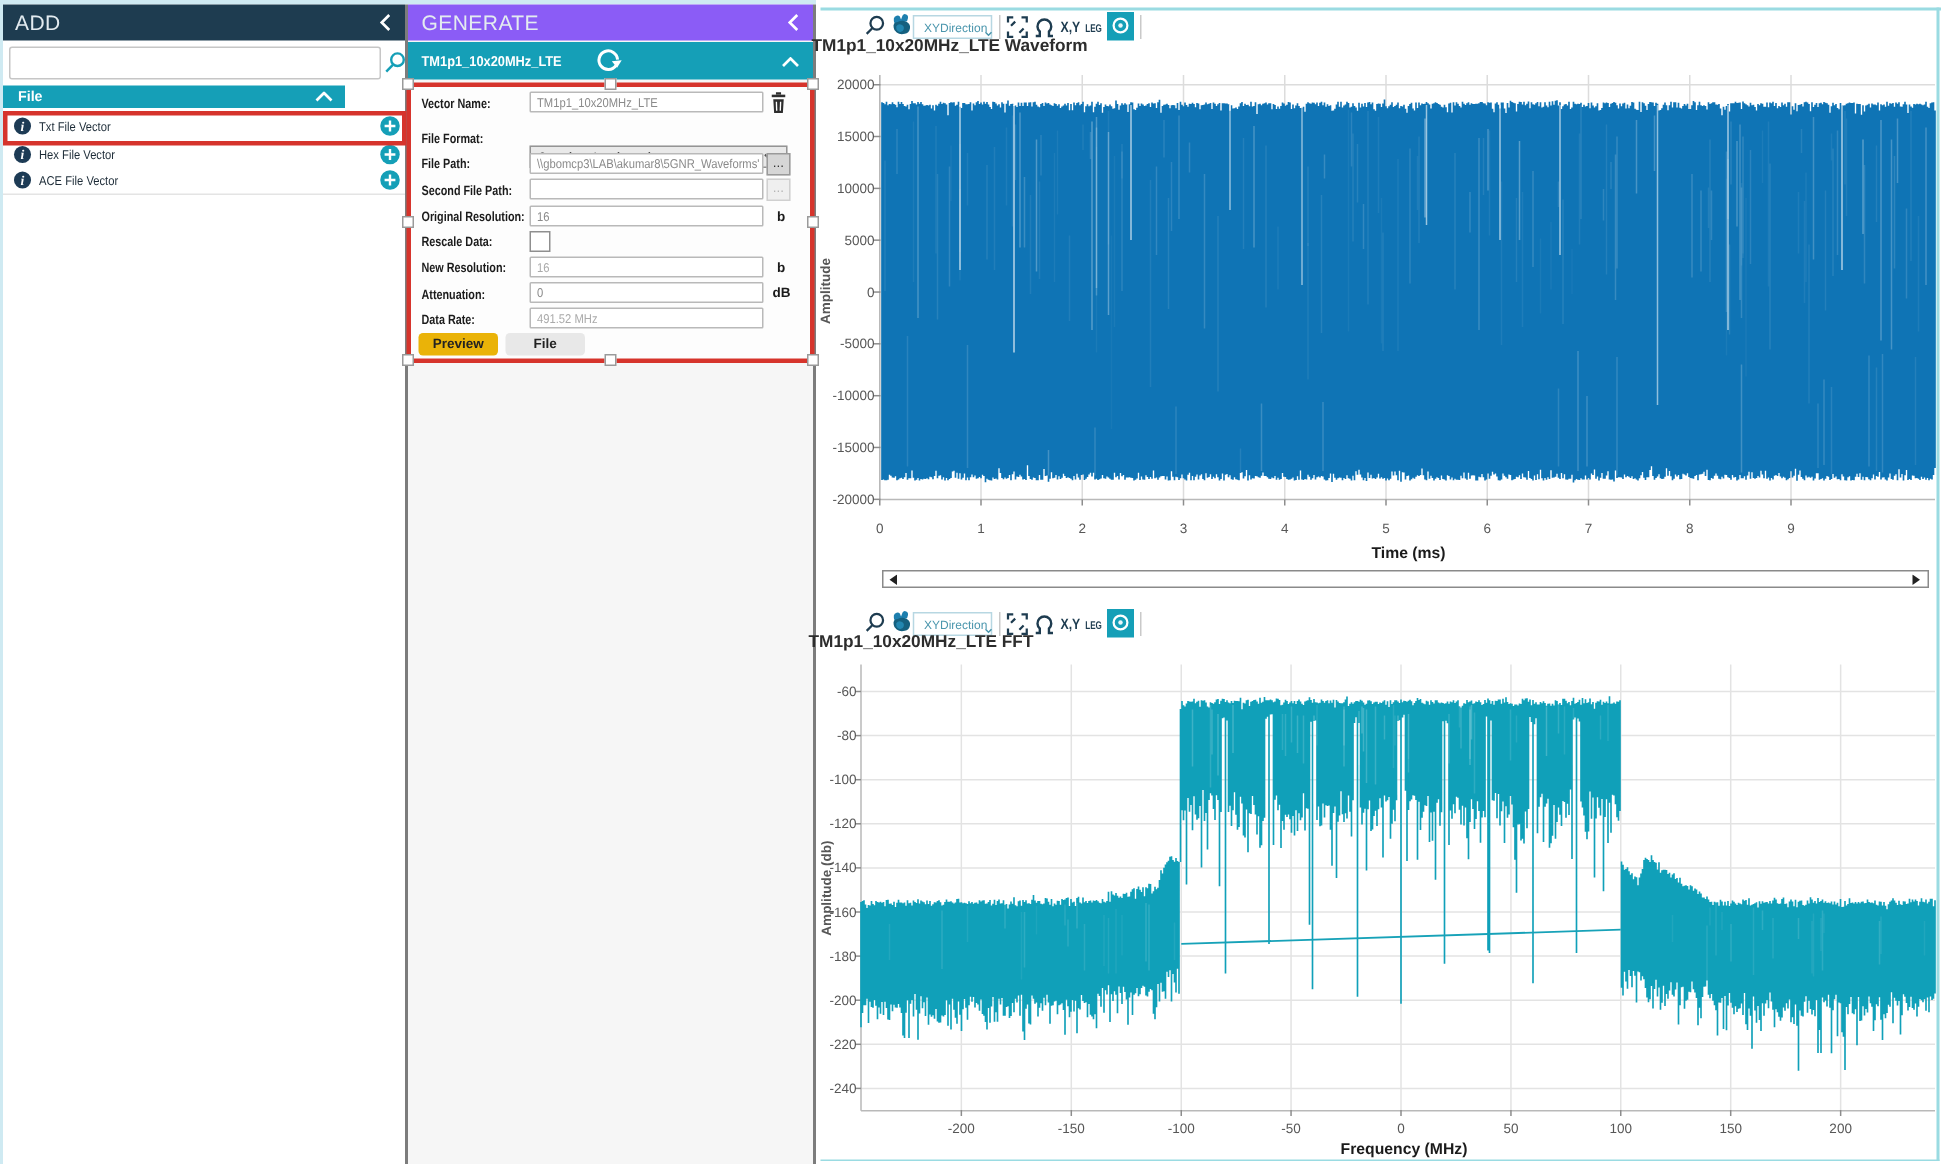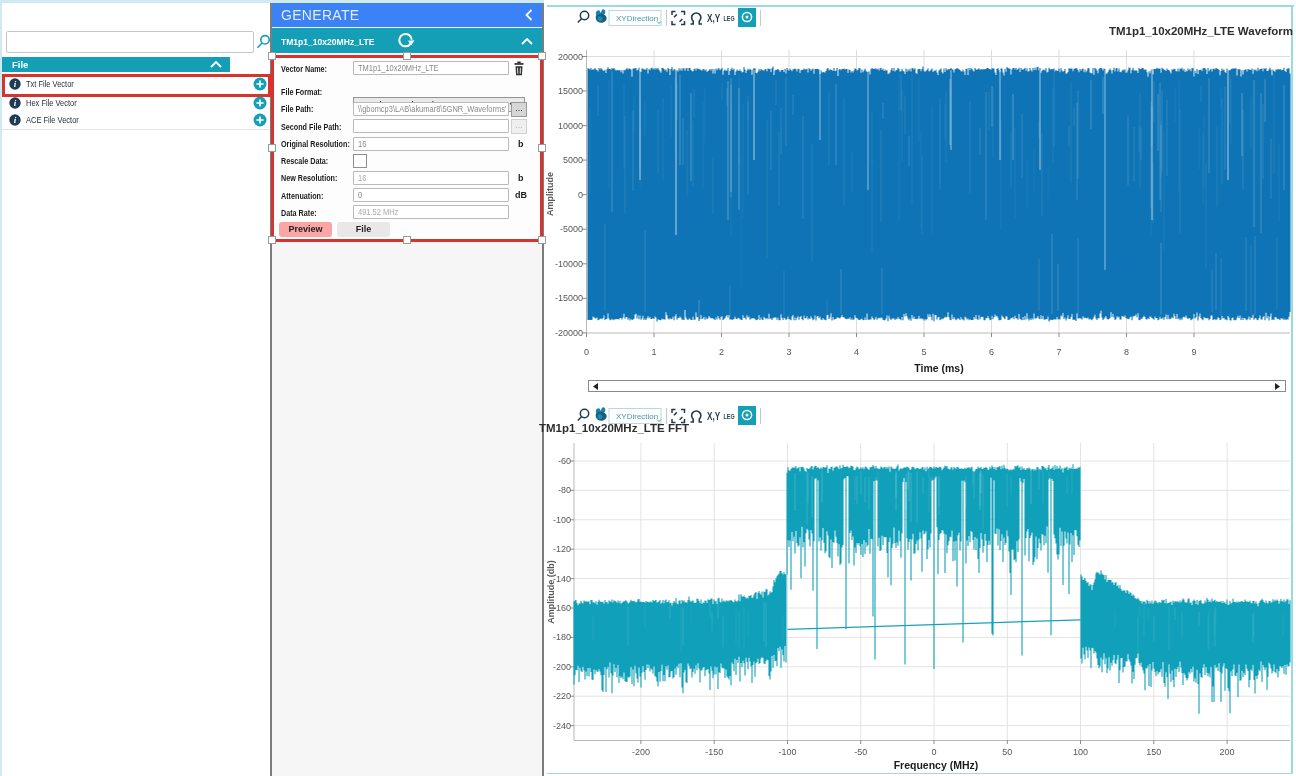--- a/index.html
+++ b/index.html
@@ -12,20 +12,26 @@
    font-size:8.5px;color:#8a8a8a;padding:0 4px;display:flex;align-items:center;}
  .unit{position:absolute;font-size:9px;font-weight:bold;color:#1b1b1b;}
  .hdl{position:absolute;width:8px;height:8px;background:#fff;border:1px solid #9a9a9a;box-sizing:border-box;z-index:30;}
 </style></head>
 <body>
 
 <div class="abs" style="left:0;top:0;width:1296px;height:3px;background:#cfeaf2;"></div>
 <div class="abs" style="left:0;top:0;width:2px;height:776px;background:#cfeaf2;"></div>
 
 <div class="abs" style="left:2px;top:3px;width:268px;height:773px;background:#ffffff;">
+  <div class="abs" style="left:0;top:0;width:268px;height:24px;background:#1e3c50;color:#e3ebf0;
+      font-size:14px;letter-spacing:0.3px;line-height:24px;padding-left:8px;box-sizing:border-box;">ADD
+    <svg width="8" height="12" style="position:absolute;right:9px;top:6px">
+        <path d="M6.5 1 L1.5 6 L6.5 11" stroke="#fff" stroke-width="1.8" fill="none"></path>
+      </svg>
+  </div>
   <div class="abs" style="left:4px;top:28px;width:246px;height:20px;background:#fff;border:1px solid #c6c6c6;border-radius:2px;"></div>
   <svg width="16" height="16" style="position:absolute;left:253px;top:31px">
     <circle cx="10" cy="5.8" r="4.2" stroke="#159fb7" stroke-width="1.6" fill="none"></circle>
     <line x1="6.9" y1="9.2" x2="2.5" y2="13.8" stroke="#159fb7" stroke-width="1.6"></line>
   </svg>
 
   <div class="abs" style="left:0;top:54px;width:228px;height:15px;background:#159fb7;color:#fff;font-size:9.5px;font-weight:bold;line-height:15px;padding-left:10px;box-sizing:border-box;">File
     <svg width="12" height="7" style="position:absolute;right:8px;top:4px">
         <path d="M1 6 L6 1 L11 6" stroke="#fff" stroke-width="1.8" fill="none"></path>
       </svg>
@@ -61,21 +67,21 @@
     <span style="position:absolute;left:23.5px;top:3px;font-size:8.5px;color:#1b2a36;display:inline-block;transform:scaleX(0.88);transform-origin:0 0;white-space:nowrap;">ACE File Vector</span>
     <svg width="14" height="14" style="position:absolute;left:251px;top:1px">
         <circle cx="7" cy="7" r="6.5" fill="#159fb7"></circle>
         <path d="M7 3.4V10.6 M3.4 7H10.6" stroke="#fff" stroke-width="1.6"></path>
       </svg>
   </div>
 </div>
 <div class="abs" style="left:270px;top:3px;width:2px;height:773px;background:#7c7c7c;"></div>
 
 <div class="abs" style="left:272px;top:3px;width:270px;height:773px;background:#f6f6f6;">
-  <div class="abs" style="left:0;top:0;width:270px;height:24px;background:#3b82f6;color:#e3ebf0;
+  <div class="abs" style="left:0;top:0;width:270px;height:24px;background:#8b5cf6;color:#e3ebf0;
       font-size:14px;letter-spacing:0.3px;line-height:24px;padding-left:9px;box-sizing:border-box;">GENERATE
     <svg width="8" height="12" style="position:absolute;right:9px;top:6px">
         <path d="M6.5 1 L1.5 6 L6.5 11" stroke="#fff" stroke-width="1.8" fill="none"></path>
       </svg>
   </div>
   <div class="abs" style="left:0;top:25px;width:270px;height:25px;background:#159fb7;color:#fff;">
     <span style="position:absolute;left:9px;top:8px;font-size:9.5px;font-weight:bold;display:inline-block;transform:scaleX(0.9);transform-origin:0 0;white-space:nowrap;">TM1p1_10x20MHz_LTE</span>
     <svg width="20" height="20" style="position:absolute;left:123px;top:3px">
       <g transform="rotate(30 10 10)">
        <path d="M15.2 5.6 A6.2 6.2 0 1 0 16.2 9.4" stroke="#fff" stroke-width="2" fill="none"></path>
@@ -132,21 +138,21 @@
 <span class="lbl abs" style="left:281px;top:190.5px;">Attenuation:</span>
 <div class="inp" style="left:353px;top:188.0px;width:146px;height:12px;color:#8a8a8a;overflow:hidden;">
     <span class="vx">0</span>
   </div>
 <span class="unit" style="left:515px;top:190.0px;">dB</span>
 <span class="lbl abs" style="left:281px;top:207.5px;">Data Rate:</span>
 <div class="inp" style="left:353px;top:205.0px;width:146px;height:12px;color:#aaaaaa;overflow:hidden;">
     <span class="vx">491.52 MHz</span>
   </div>
 
-<div class="abs" style="left:279px;top:222px;width:53px;height:15px;background:#fca5a5;border-radius:3px;
+<div class="abs" style="left:279px;top:222px;width:53px;height:15px;background:#eab308;border-radius:3px;
   font-size:9px;font-weight:bold;color:#222;text-align:center;line-height:15px;">Preview</div>
 <div class="abs" style="left:337px;top:222px;width:53px;height:15px;background:#e8e8e8;border-radius:3px;
   font-size:9px;font-weight:bold;color:#222;text-align:center;line-height:15px;">File</div>
 
 <div class="abs" style="left:2px;top:74px;width:269px;height:23px;border:3px solid #d6342c;box-sizing:border-box;z-index:25;"></div>
 
 <div class="abs" style="left:271px;top:55px;width:272px;height:187px;border:3px solid #d6342c;box-sizing:border-box;z-index:25;"></div>
 <div class="hdl" style="left:268px;top:52px;"></div>
 <div class="hdl" style="left:268px;top:144px;"></div>
 <div class="hdl" style="left:268px;top:236px;"></div>
@@ -218,21 +224,21 @@
    <path d="M113.5 16 L116.2 16 L116.2 13 A 4.6 4.6 0 1 1 122.3 13 L122.3 16 L125 16"></path>
   </g>
   <text transform="translate(130 13.5) scale(0.82 1)" font-size="10" font-weight="bold" fill="#1e3c50">X,Y</text>
   <text transform="translate(146.5 13) scale(0.72 1)" font-size="7.5" font-weight="bold" fill="#1e3c50">LEG</text>
   <rect x="161" y="-1" width="18" height="20" fill="#159fb7"></rect>
   <circle cx="170" cy="9" r="4.6" fill="none" stroke="#ffffff" stroke-width="1.5"></circle>
   <circle cx="170" cy="9" r="1.5" fill="#eaf6f9"></circle>
   <line x1="183.5" y1="2" x2="183.5" y2="18" stroke="#c9c9c9"></line>
  </svg>
 </div>
-<div class="abs" style="left:544px;top:25px;width:752px;height:14px;text-align:right;font-size:11.5px;font-weight:bold;color:#2d2d2d;"><span style="position:relative;left:-3px;">TM1p1_10x20MHz_LTE Waveform</span></div>
+<div class="abs" style="left:544px;top:25px;width:752px;height:14px;text-align:left;font-size:11.5px;font-weight:bold;color:#2d2d2d;"><span style="position:relative;left:-3px;">TM1p1_10x20MHz_LTE Waveform</span></div>
 <div class="abs" style="left:544px;top:422px;width:752px;height:14px;text-align:left;font-size:11.5px;font-weight:bold;color:#2d2d2d;"><span style="position:relative;left:-5px;">TM1p1_10x20MHz_LTE FFT</span></div>
 
 <svg class="abs" style="left:0;top:0;" width="1296" height="776">
 
   <g stroke="#dcdcdc" stroke-width="1">
       <line x1="586.5" y1="50" x2="586.5" y2="333"></line>
       <line x1="654.0" y1="50" x2="654.0" y2="333"></line>
       <line x1="721.5" y1="50" x2="721.5" y2="333"></line>
       <line x1="789.0" y1="50" x2="789.0" y2="333"></line>
       <line x1="856.5" y1="50" x2="856.5" y2="333"></line>

